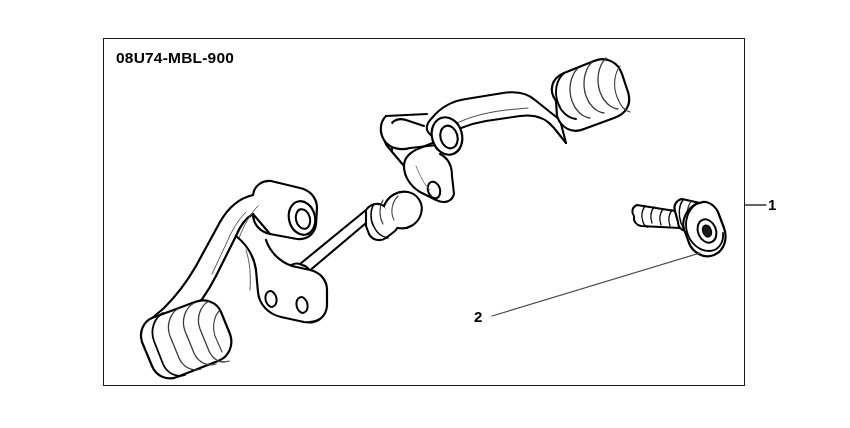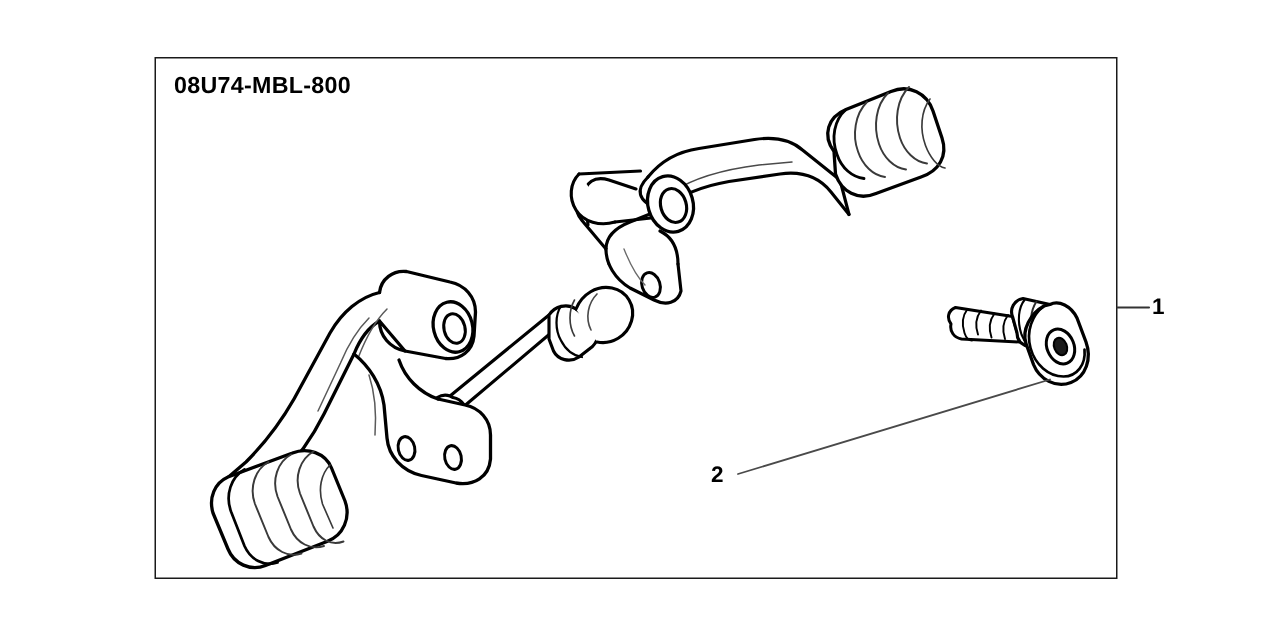--- a/index.html
+++ b/index.html
@@ -55,21 +55,21 @@
   #callout-1-label { left: 768px; top: 196px; }
   #callout-2-label { left: 474px; top: 308px; }
 </style>
 </head>
 <body>
 
 <div id="page">
 
   <div id="diagram-frame"></div>
 
-  <div id="part-number">08U74-MBL-800</div>
+  <div id="part-number">08U74-MBL-900</div>
 
   <svg id="artwork" viewBox="0 0 850 428">
     <g fill="none" stroke="#000000" stroke-width="1.9" stroke-linecap="round" stroke-linejoin="round">
 
       <g>
 
         <path d="M 432 118
                  C 440 108, 452 101, 466 99
                  L 503 93
                  C 516 91, 527 93, 535 100

